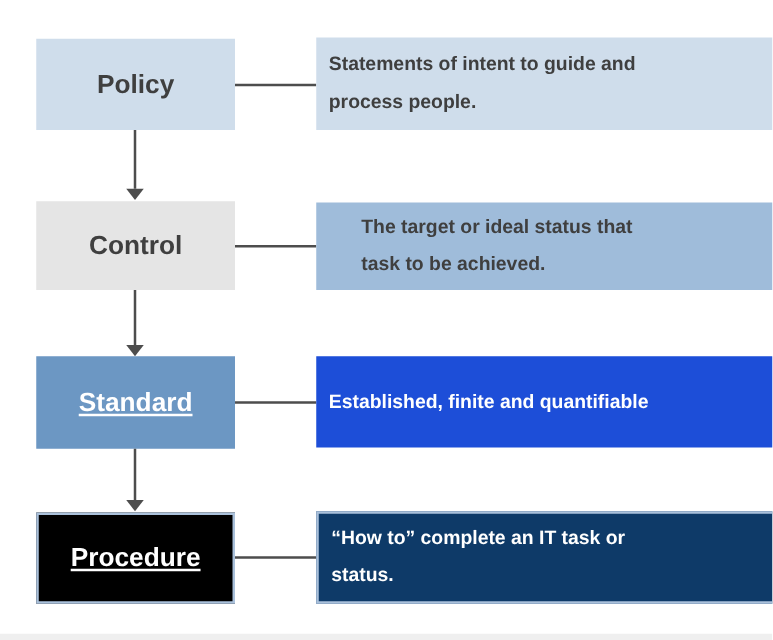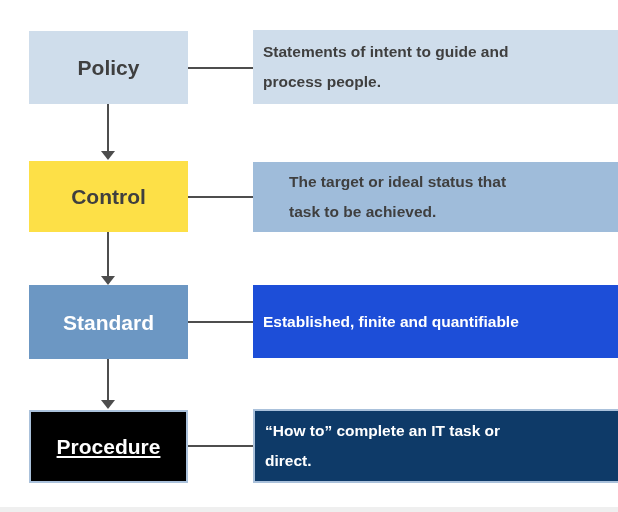--- a/index.html
+++ b/index.html
@@ -65,46 +65,46 @@
   </div>
   <div class="h-connector" style="top:67px"></div>
   <div class="desc-box drow1-pos" style="background-color: rgb(207, 221, 235); color: rgb(63, 63, 63);">
     <div>Statements of intent to guide and</div>
     <div>process people.</div>
   </div>
 
   <div class="v-connector" style="top:104px;height:47px"></div>
   <div class="arrow-head" style="top:151px"></div>
 
-  <div class="term-box row2-pos" style="background-color: #fde047; color: rgb(63, 63, 63);">
+  <div class="term-box row2-pos" style="background-color: #e5e5e5; color: rgb(63, 63, 63);">
     <div>Control</div>
   </div>
   <div class="h-connector" style="top:196px"></div>
   <div class="desc-box drow2-pos" style="background-color: rgb(159, 188, 218); color: rgb(63, 63, 63);">
     <div>The target or ideal status that</div>
     <div>task to be achieved.</div>
   </div>
 
   <div class="v-connector" style="top:232px;height:44px"></div>
   <div class="arrow-head" style="top:276px"></div>
 
-  <div class="term-box row3-pos" style="background-color: rgb(108, 151, 195); color: rgb(255, 255, 255);">
+  <div class="term-box row3-pos" style="background-color: rgb(108, 151, 195); color: rgb(255, 255, 255); text-decoration: underline;">
     <div>Standard</div>
   </div>
   <div class="h-connector" style="top:321px"></div>
   <div class="desc-box drow3-pos" style="background-color: #1d4ed8; color: rgb(255, 255, 255);">
     <div>Established, finite and quantifiable</div>
   </div>
 
   <div class="v-connector" style="top:359px;height:41px"></div>
   <div class="arrow-head" style="top:400px"></div>
 
   <div class="term-box row4-pos bordered" style="background-color: #000000; color: rgb(255, 255, 255); border-color: rgb(170, 193, 219); text-decoration: underline;">
     <div>Procedure</div>
   </div>
   <div class="h-connector" style="top:445px"></div>
   <div class="desc-box drow4-pos bordered" style="background-color: rgb(14, 58, 104); color: rgb(255, 255, 255); border-color: rgb(170, 193, 219);">
     <div>“How to” complete an IT task or</div>
-    <div>direct.</div>
+    <div>status.</div>
   </div>
 
   <div class="bottom-strip"></div>
 </div>
 
 </body></html>

